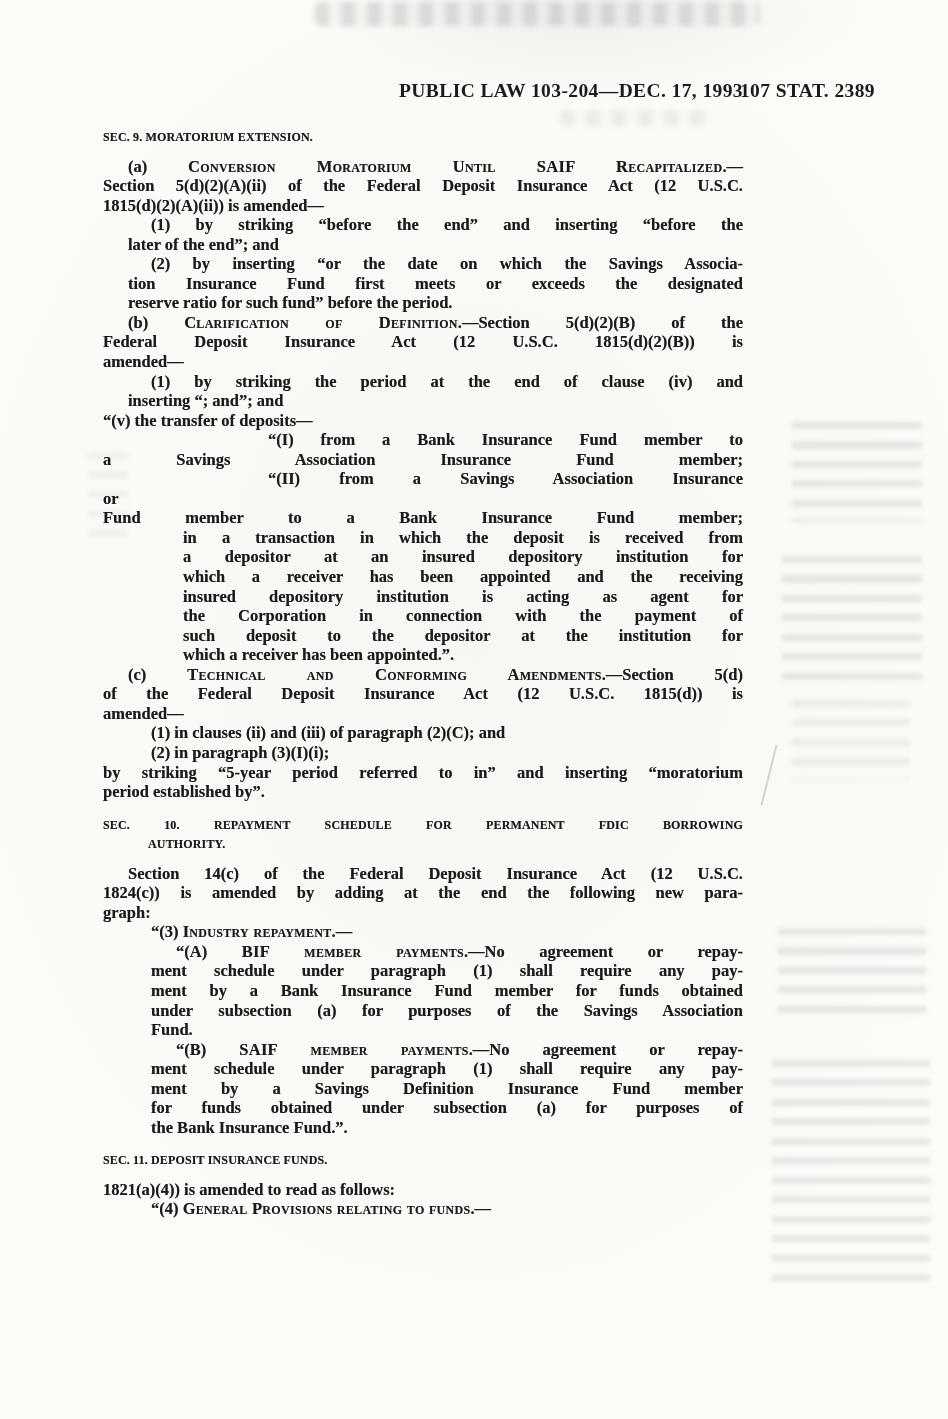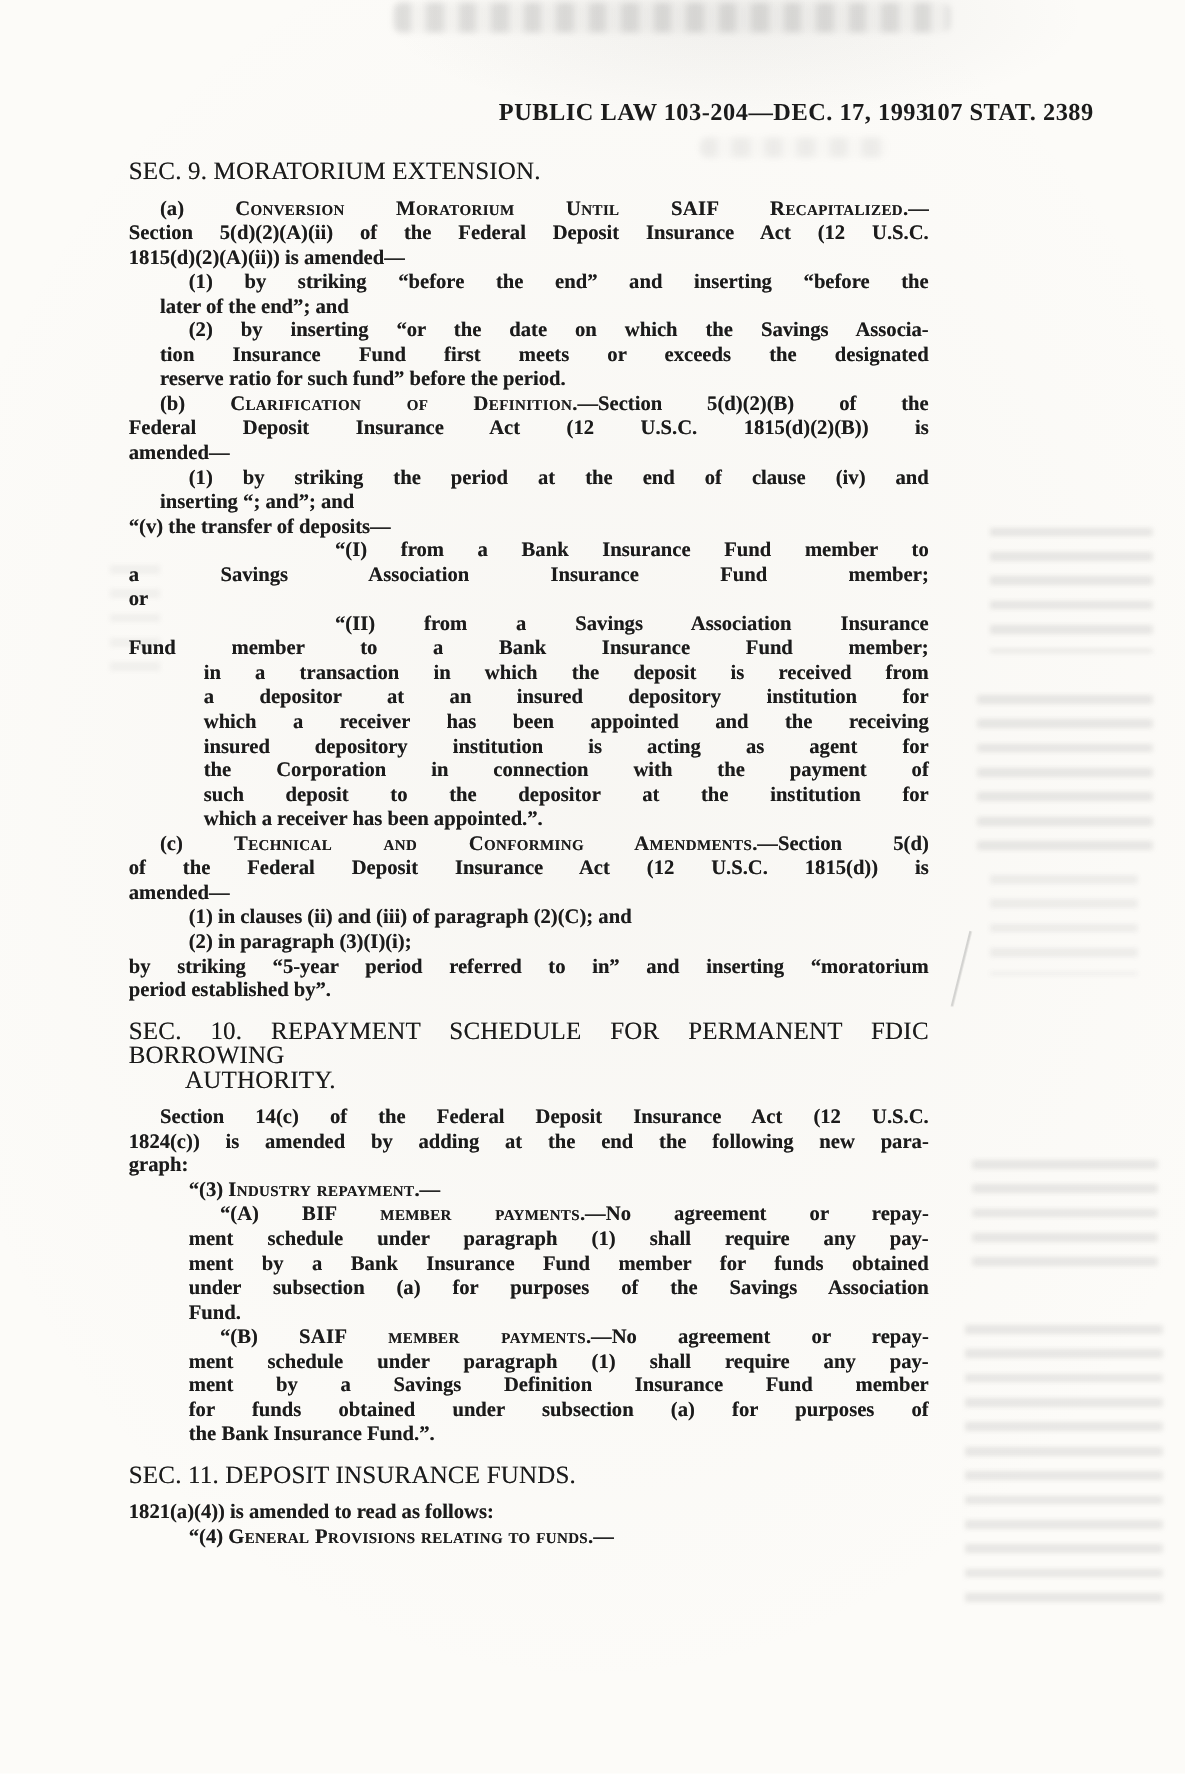--- a/index.html
+++ b/index.html
@@ -23,30 +23,30 @@
   .rh-right  { position: absolute; right: 0; }
   
   .doc {
     position: absolute; top: 128px; left: 103px; width: 640px;
     font-size: 16.5px; font-weight: 700; line-height: 19.55px;
     text-shadow: 0 0 0.5px rgba(20,20,20,0.55);
   }
   .block { margin: 0; }
   .block.heading { margin-top: 14px; margin-bottom: 9px; }
   .block.heading:first-child { margin-top: 0; }
-  .heading .ln { font-size: 20px; font-weight: 400; letter-spacing: 0.15px; }
+  .heading .ln { font-size: 12px; font-weight: 700; letter-spacing: 0.15px; }
   .ln { text-align: justify; text-align-last: left; }
   .ln.just { text-align-last: justify; }
   .sc { font-variant: small-caps; letter-spacing: 0.3px; }
   .ind-m  { margin-left: 0; }
   .ind-p  { margin-left: 25px; }
   .ind-c  { margin-left: 48px; }
   .ind-qa { margin-left: 73px; }
   .ind-v  { }
-  .ind-vf { margin-left: 60px; }
+  .ind-vf { margin-left: 80px; }
   .ind-vi { margin-left: 165px; }
   .ind-hc { margin-left: 45px; }
   
   .ghost {
     position: absolute;
     background: repeating-linear-gradient(
       to bottom,
       rgba(125,125,125,0.16) 0px, rgba(125,125,125,0.16) 7px,
       rgba(0,0,0,0) 7px, rgba(0,0,0,0) 19.5px);
     filter: blur(2px);
@@ -97,22 +97,22 @@
         <div class="ln ind-p just"><span>tion Insurance Fund first meets or exceeds the designated</span></div>
         <div class="ln ind-p"><span>reserve ratio for such fund” before the period.</span></div>
         <div class="ln ind-p just"><span>(b) </span><span class="sc">Clarification of Definition</span><span>.—Section 5(d)(2)(B) of the</span></div>
         <div class="ln ind-m just"><span>Federal Deposit Insurance Act (12 U.S.C. 1815(d)(2)(B)) is</span></div>
         <div class="ln ind-m"><span>amended—</span></div>
         <div class="ln ind-c just"><span>(1) by striking the period at the end of clause (iv) and</span></div>
         <div class="ln ind-p"><span>inserting “; and”; and</span></div>
         <div class="ln ind-v"><span>“(v) the transfer of deposits—</span></div>
         <div class="ln ind-vi just"><span>“(I) from a Bank Insurance Fund member to</span></div>
         <div class="ln ind-v just"><span>a Savings Association Insurance Fund member;</span></div>
+        <div class="ln ind-vi just"><span>“(II) from a Savings Association Insurance</span></div>
         <div class="ln ind-v"><span>or</span></div>
-        <div class="ln ind-vi just"><span>“(II) from a Savings Association Insurance</span></div>
         <div class="ln ind-v just"><span>Fund member to a Bank Insurance Fund member;</span></div>
         <div class="ln ind-vf just"><span>in a transaction in which the deposit is received from</span></div>
         <div class="ln ind-vf just"><span>a depositor at an insured depository institution for</span></div>
         <div class="ln ind-vf just"><span>which a receiver has been appointed and the receiving</span></div>
         <div class="ln ind-vf just"><span>insured depository institution is acting as agent for</span></div>
         <div class="ln ind-vf just"><span>the Corporation in connection with the payment of</span></div>
         <div class="ln ind-vf just"><span>such deposit to the depositor at the institution for</span></div>
         <div class="ln ind-vf"><span>which a receiver has been appointed.”.</span></div>
         <div class="ln ind-p just"><span>(c) </span><span class="sc">Technical and Conforming Amendments</span><span>.—Section 5(d)</span></div>
         <div class="ln ind-m just"><span>of the Federal Deposit Insurance Act (12 U.S.C. 1815(d)) is</span></div>

